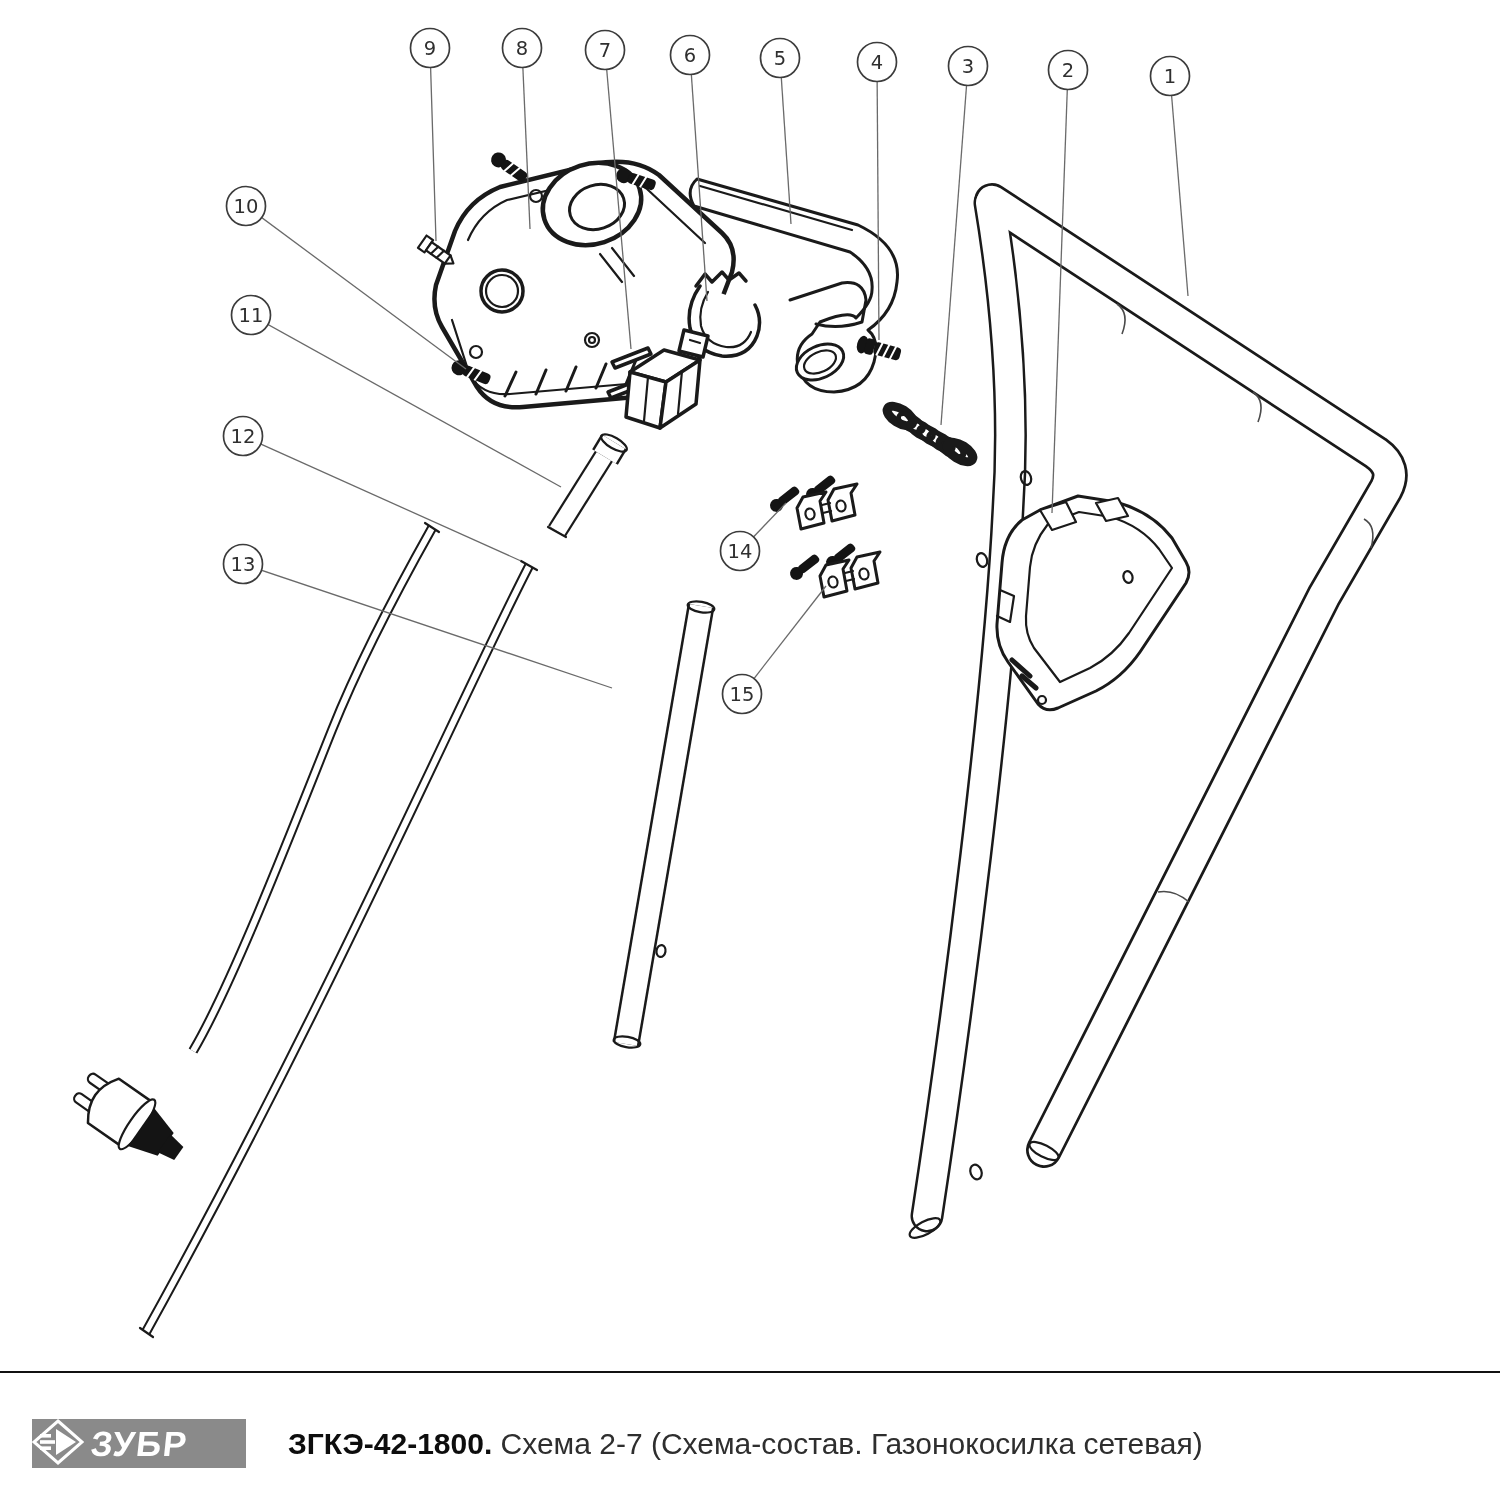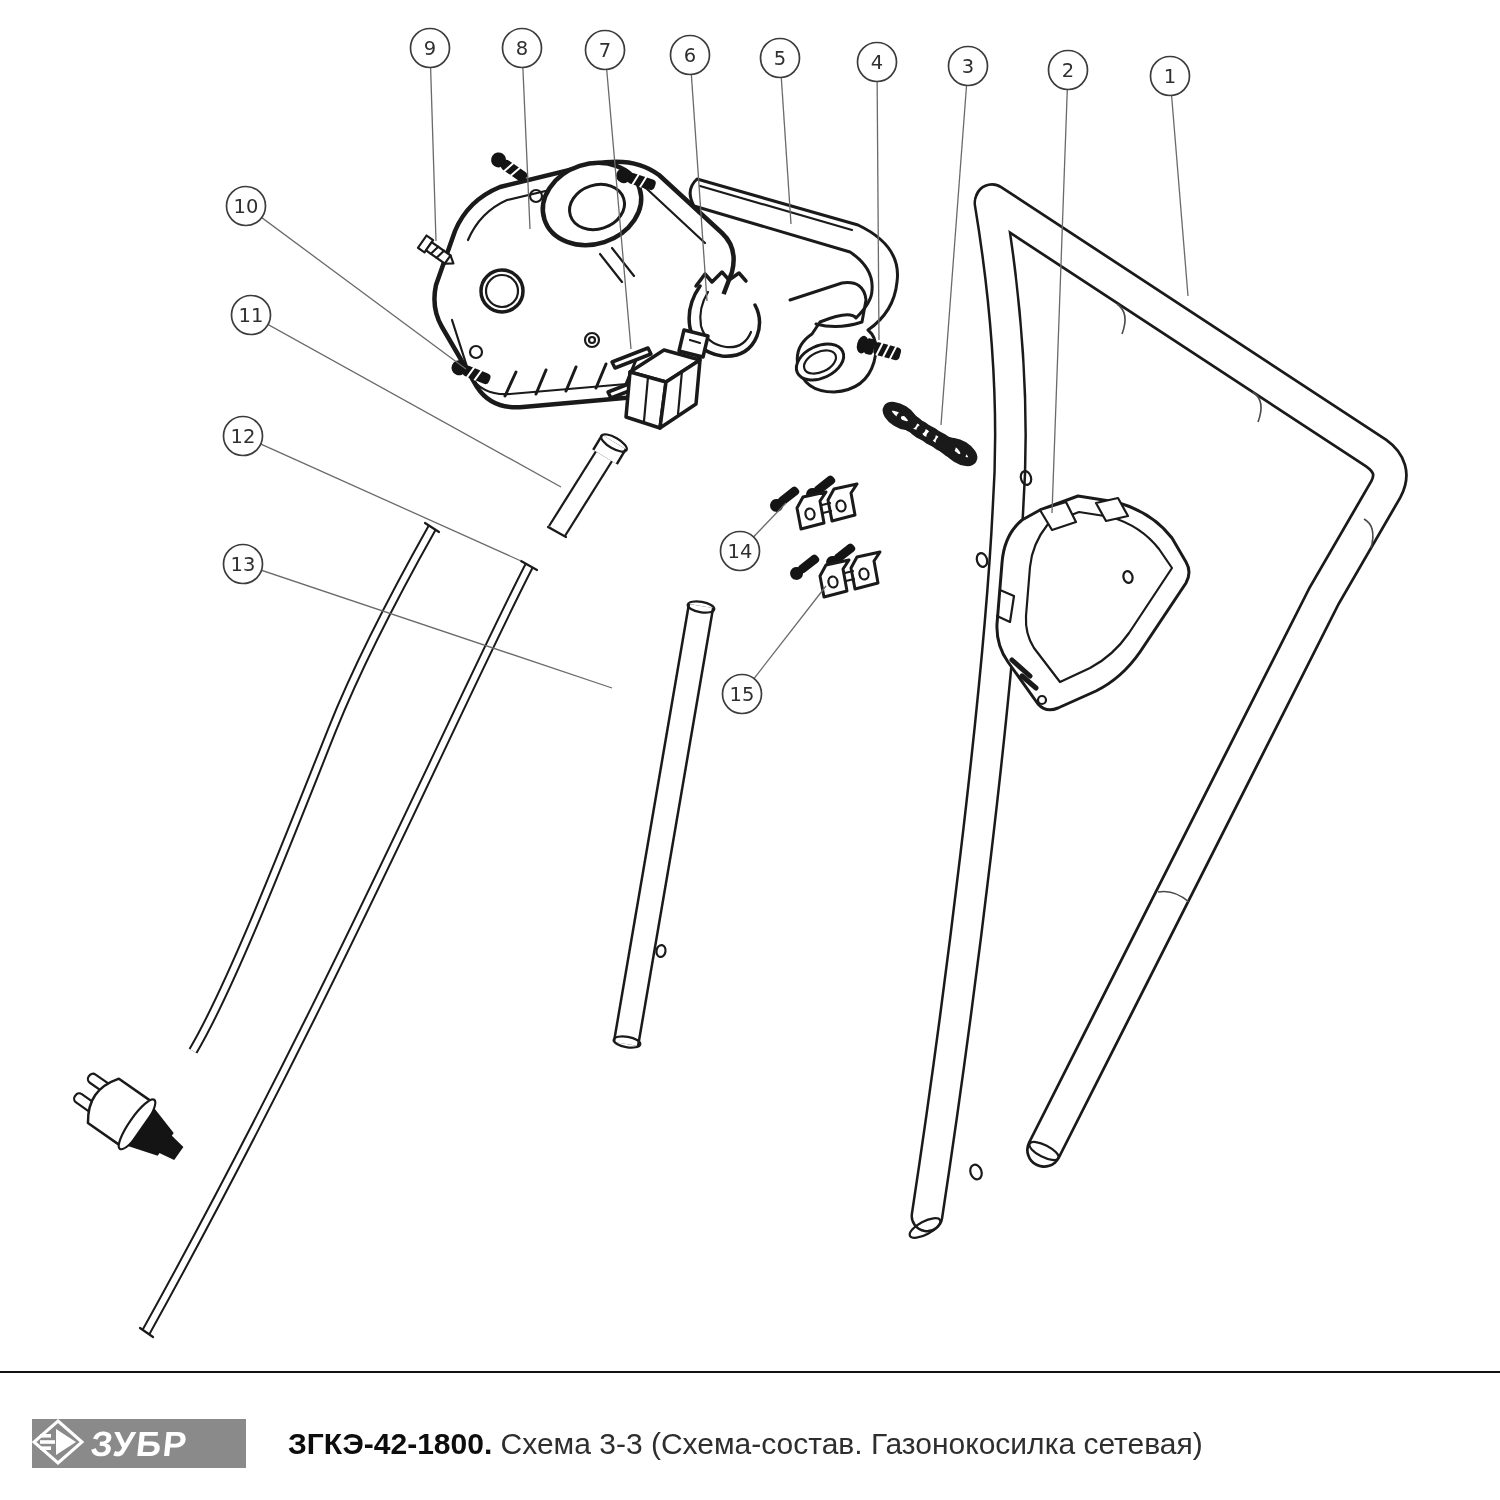--- a/index.html
+++ b/index.html
@@ -311,15 +311,15 @@
     <svg width="52" height="46" viewBox="0 0 52 46">
       <path d="M 26 2 L 50 23 L 26 44 L 2 23 Z" fill="none" stroke="#fff" stroke-width="3"></path>
       <rect x="8" y="15" width="11" height="3.6" fill="#fff"></rect>
       <rect x="8" y="21.2" width="15" height="3.6" fill="#fff"></rect>
       <rect x="8" y="27.4" width="11" height="3.6" fill="#fff"></rect>
       <path d="M 24 10 L 44 23 L 24 36 Z" fill="#fff"></path>
     </svg>
     <span class="brand-text">ЗУБР</span>
   </div>
   <div class="title-line">
-    <span class="b">ЗГКЭ-42-1800.</span><span> Схема 3-3 (Схема-состав. Газонокосилка сетевая)</span>
+    <span class="b">ЗГКЭ-42-1800.</span><span> Схема 2-7 (Схема-состав. Газонокосилка сетевая)</span>
   </div>
 </div>
 
 </body></html>

